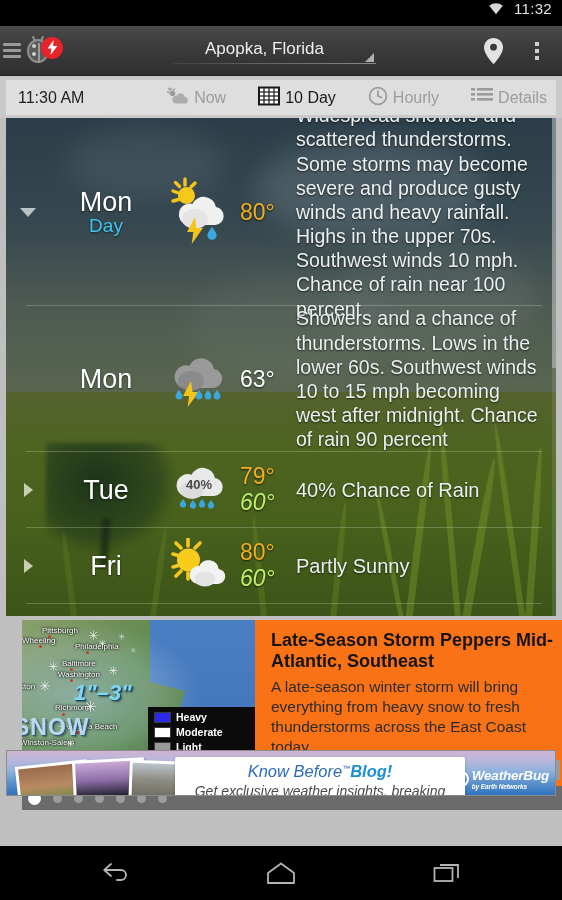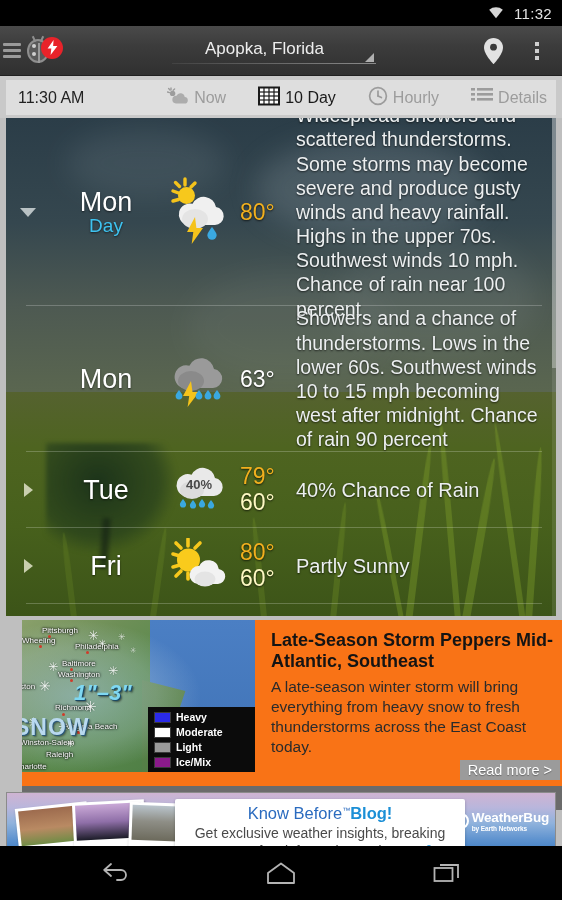--- a/index.html
+++ b/index.html
@@ -8,21 +8,21 @@
     background:#c9c9c9;
     font-family:"Liberation Sans","DejaVu Sans",sans-serif;
     -webkit-font-smoothing:antialiased;
   }
   .screen{position:relative;width:562px;height:900px;background:#bfbfbf;}
 
   
   .statusbar{
     position:absolute;left:0;top:0;width:562px;height:26px;
     background:#000;color:#d6d6d6;
-    display:flex;align-items:center;justify-content:flex-end;
+    display:flex;justify-content:flex-end;
     padding-right:10px;box-sizing:border-box;padding-left:24px;
   }
   .wifi-icon{margin-right:8px;display:block;}
   .status-time{font-size:15px;color:#e2e2e2;letter-spacing:.3px;}
 
   
   .appbar{
     position:absolute;left:0;top:26px;width:562px;height:50px;
     background:linear-gradient(to bottom,#4a4a4a 0%,#3c3c3c 40%,#303030 100%);
     border-bottom:1px solid #202020;
@@ -131,21 +131,21 @@
     width:112px;flex:0 0 112px;text-align:center;line-height:1.05;
   }
   .day-name{font-size:27px;color:#fff;text-shadow:0 1px 2px rgba(0,0,0,.6);}
   .day-part{font-size:19px;color:#3ec3f0;text-shadow:0 1px 2px rgba(0,0,0,.6);}
   .icon-col{width:78px;flex:0 0 78px;display:flex;align-items:center;justify-content:center;}
   .temp-col{
     width:56px;flex:0 0 56px;text-align:left;
     text-shadow:0 1px 2px rgba(0,0,0,.7);
   }
   .temp-hi{font-size:23px;color:#f2b01e;display:block;line-height:1.12;}
-  .temp-lo{font-size:23px;color:#fef9c3;display:block;line-height:1.12;}
+  .temp-lo{font-size:23px;color:#bef264;display:block;line-height:1.12;font-style:italic;}
   .temp-single{font-size:23px;color:#f2b01e;text-shadow:0 1px 2px rgba(0,0,0,.7);}
   .desc-col{
     flex:1;padding-right:18px;color:#eceff0;font-size:19.5px;line-height:1.24;
     text-shadow:0 1px 2px rgba(0,0,0,.65);
   }
   .desc-short{font-size:20px;color:#eceff0;}
 
   .scroll-track{
     position:absolute;right:0px;top:0;width:4px;height:100%;background:rgba(255,255,255,.10);
   }
@@ -202,23 +202,23 @@
   }
   .pager{
     position:absolute;left:0;right:0;bottom:0;height:24px;background:#6b6b6b;
     display:flex;align-items:center;padding-left:6px;gap:12px;box-sizing:border-box;
   }
   .pdot{width:9px;height:9px;border-radius:50%;background:#9c9c9c;cursor:pointer;}
   .pdot.active{background:#fff;width:13px;height:13px;}
 
   
   .ad{
-    position:absolute;left:6px;top:792px;width:550px;height:68px;
+    position:absolute;left:6px;top:750px;width:550px;height:46px;
     background:linear-gradient(180deg,#cfb4d2 0%,#b9b6dc 22%,#8fb2dc 46%,#5f93cf 70%,#2f74be 100%);
-    border:1px solid #8b8b8b;box-sizing:border-box;overflow:hidden;cursor:pointer;
+    border:1px solid #8b8b8b;box-sizing:border-box;overflow:hidden;cursor:pointer;font-style:italic;
   }
   .ad-photos{position:absolute;left:10px;top:4px;width:185px;height:60px;}
   .ad-ph{
     position:absolute;width:72px;height:46px;background:#fff;padding:3px 3px 8px 3px;
     box-shadow:1px 2px 3px rgba(0,0,0,.35);box-sizing:border-box;
   }
   .ad-ph-img{width:100%;height:100%;}
   .ad-white{
     position:absolute;left:168px;top:6px;width:290px;height:52px;background:#fff;
     border-radius:2px;text-align:center;box-shadow:0 1px 3px rgba(0,0,0,.25);

